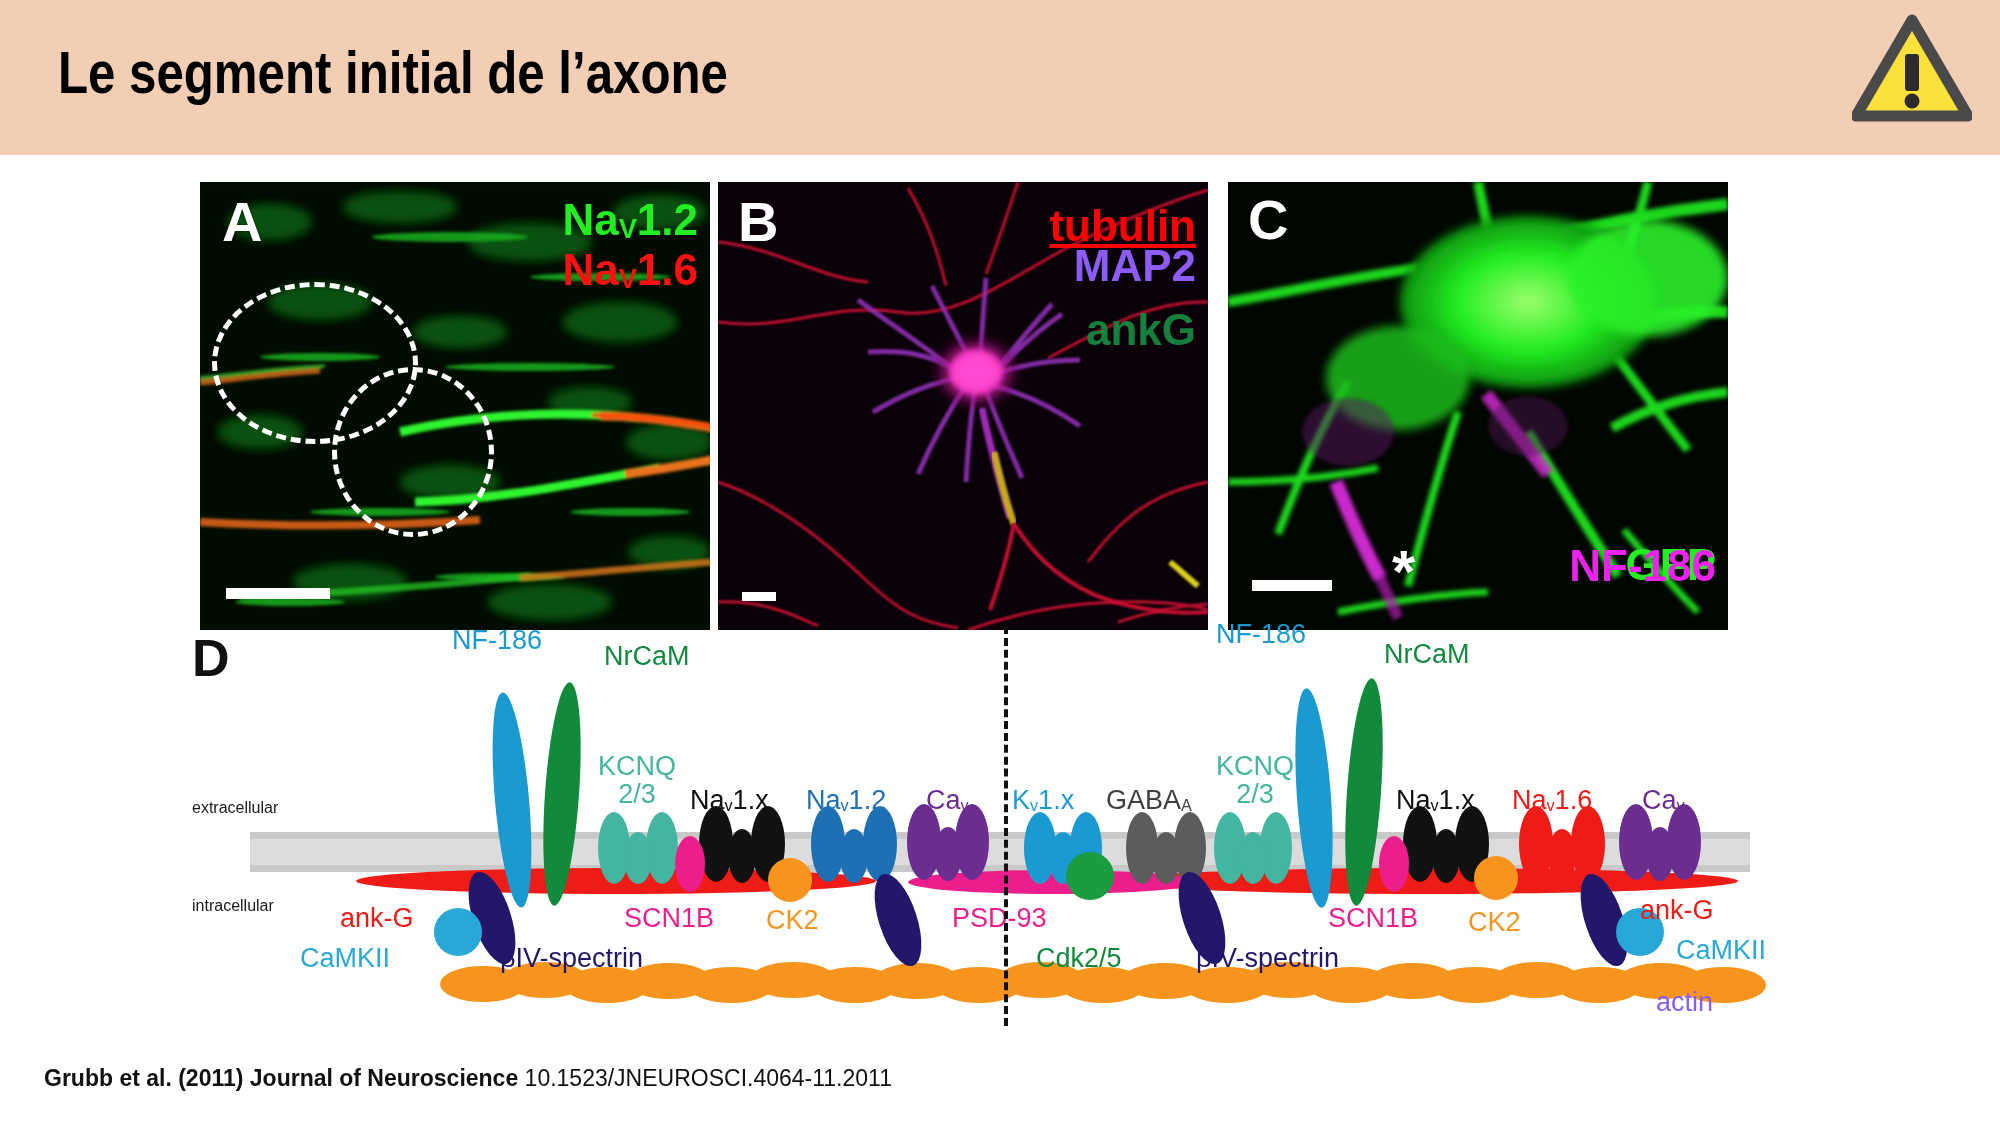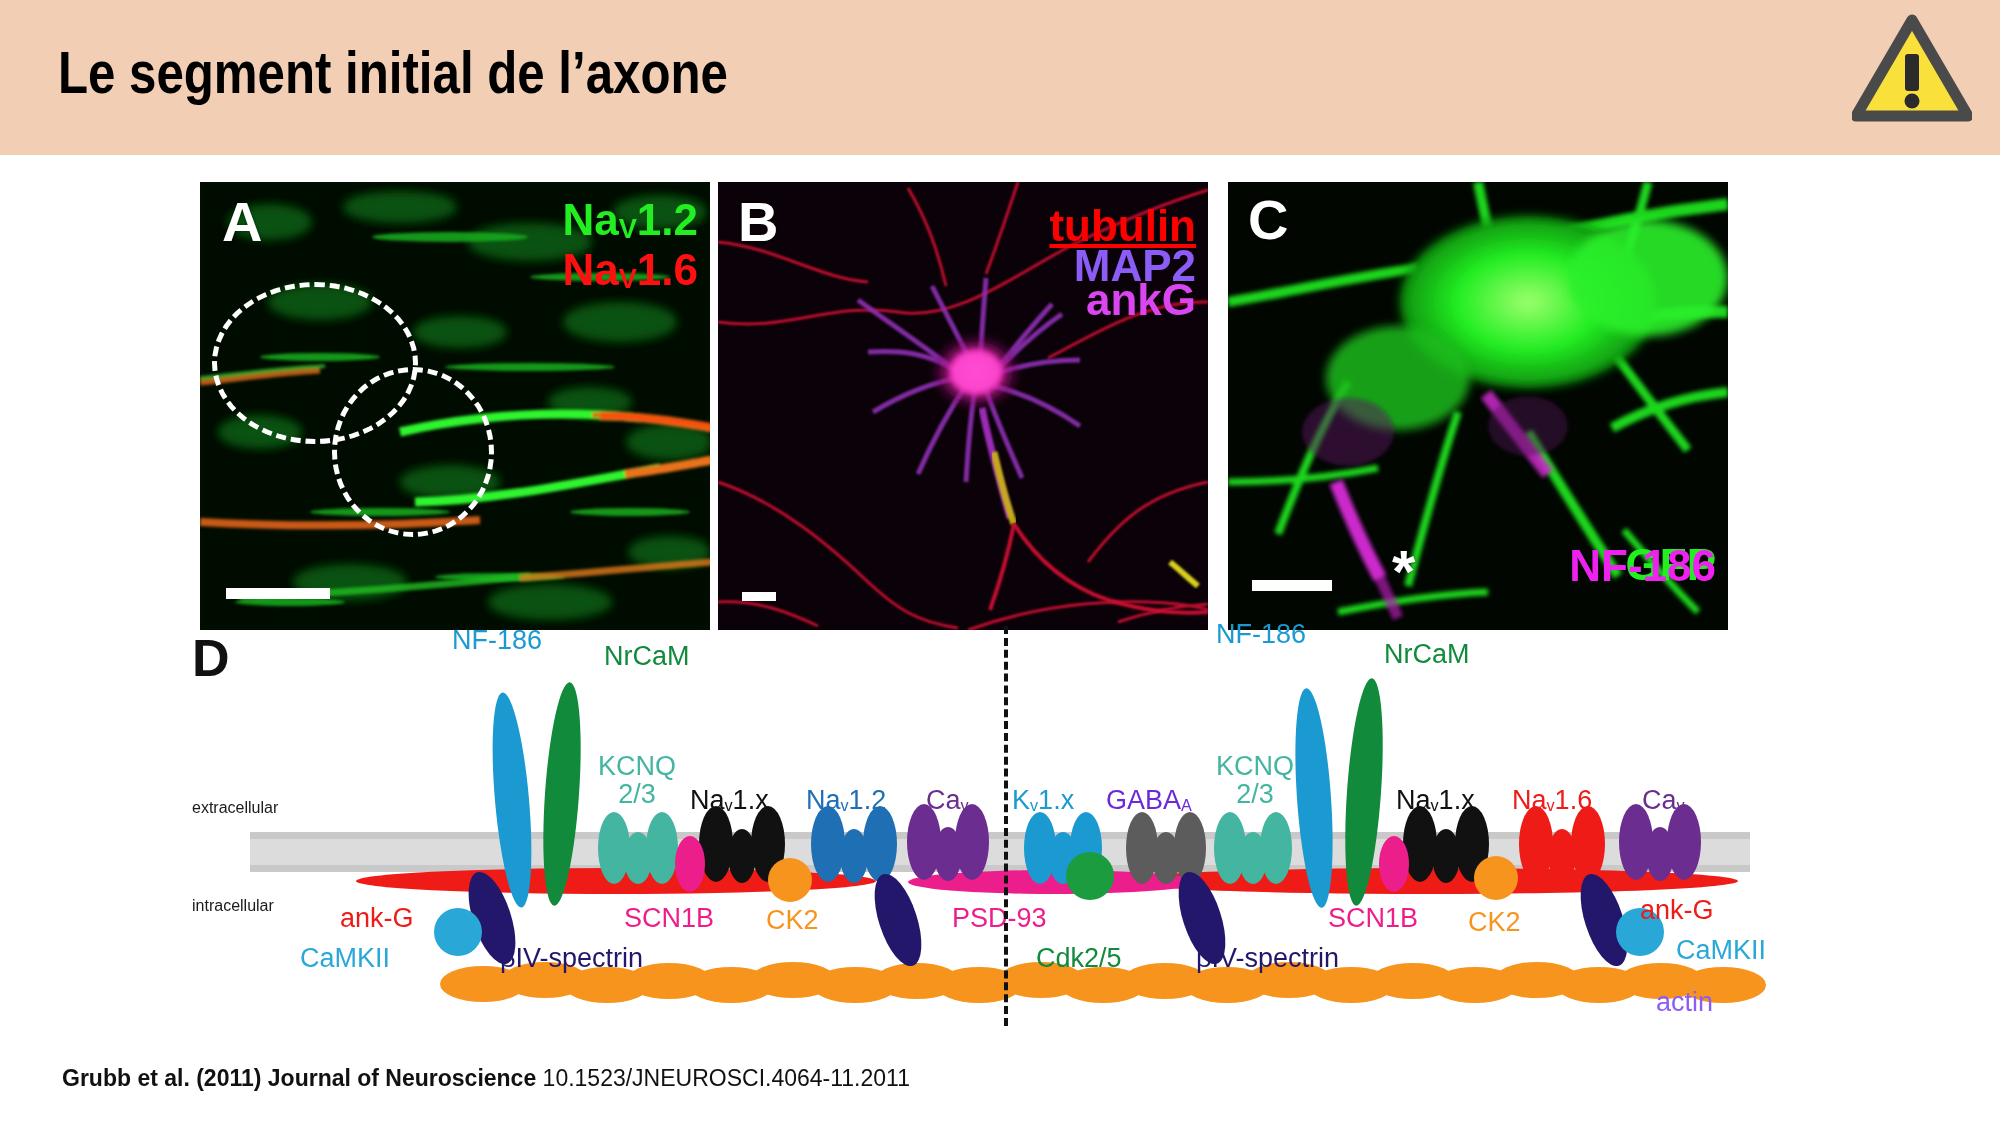--- a/index.html
+++ b/index.html
@@ -70,21 +70,21 @@
   #divider{
     position:absolute;left:1004px;top:-10px;width:0;height:400px;
     border-left:4px dashed #111;
   }
   #pdrow{position:absolute;left:760px;top:380px;font-size:31px;color:#111;white-space:nowrap;}
   #pdrow .arw{font-size:34px;font-weight:bold;}
   #pdrow .vsep{display:inline-block;width:2px;height:26px;border-left:3px dotted #111;
     margin:0 9px;vertical-align:-4px;}
 
   
-  #caption{position:absolute;left:62px;top:1065px;font-size:23px;color:#111;white-space:nowrap;}
+  #caption{position:absolute;left:44px;top:1065px;font-size:23px;color:#111;white-space:nowrap;}
   #caption b{font-weight:bold;}
 </style>
 </head>
 <body>
 
 <div id="header">
   <div id="slide-title">Le segment initial de l’axone</div>
   <div id="warn-icon">
     <svg width="120" height="108" viewBox="0 0 120 108">
       <polygon points="60,6 116,102 4,102" fill="#f9e03a" stroke="#4a4a4a" stroke-width="11" stroke-linejoin="round"></polygon>
@@ -214,21 +214,21 @@
     <path d="M264,226 C272,266 282,300 292,336" stroke="#9b2ab5" stroke-width="7" fill="none" filter="url(#sb1)"></path>
     <path d="M276,270 C282,296 288,320 296,342" stroke="#c8b018" stroke-width="7" fill="none" filter="url(#sb1)" opacity=".95"></path>
     <path d="M296,342 C320,380 350,404 390,418 C430,430 460,432 490,430" stroke="#c81030" stroke-width="4" fill="none" filter="url(#sb1)"></path>
     <path d="M296,342 C290,372 282,400 272,428" stroke="#c81030" stroke-width="4" fill="none" filter="url(#sb1)"></path>
 
     <path d="M452,380 C462,388 470,396 480,404" stroke="#d9cf1f" stroke-width="6" fill="none" filter="url(#sb1)"></path>
   </svg>
   <div class="plabel" style="left:20px;top:12px;">B</div>
   <div class="chlabel" style="top:22px;color:#ff0000;text-decoration:underline;">tubulin</div>
   <div class="chlabel" style="top:62px;color:#8b5cf6;">MAP2</div>
-  <div class="chlabel" style="top:96px;color:#d946ef;">ankG</div>
+  <div class="chlabel" style="top:126px;color:#15803d;">ankG</div>
   <div class="sbar" style="left:24px;top:410px;width:34px;height:9px;"></div>
 </div>
 
 <div class="panel" id="panelC">
   <svg width="500" height="448" style="position:absolute;left:0;top:0;">
     <defs>
       <filter id="gb">
           <feGaussianBlur stdDeviation="5"></feGaussianBlur>
         </filter>
       <filter id="gb2">
@@ -424,21 +424,21 @@
   </div>
   <div class="dlab" style="left:340px;top:268px;color:#ee1b17;">ank-G</div>
   <div class="dlab" style="left:300px;top:308px;color:#29a8d8;">CaMKII</div>
   <div class="dlab" style="left:500px;top:308px;color:#23176b;">βIV-spectrin</div>
   <div class="dlab" style="left:624px;top:268px;color:#ec1e8c;">SCN1B</div>
   <div class="dlab" style="left:766px;top:270px;color:#f7941e;">CK2</div>
 
   <div class="dlab" style="left:1012px;top:150px;color:#1b9ad1;">
     <span>K</span><sub>v</sub><span>1.x</span>
   </div>
-  <div class="dlab" style="left:1106px;top:150px;color:#6d28d9;">
+  <div class="dlab" style="left:1106px;top:150px;color:#404040;">
     <span>GABA</span><sub>A</sub>
   </div>
   <div class="dlab" style="left:1216px;top:116px;color:#43b5a0;text-align:center;">
     <div>KCNQ</div>
     <div>2/3</div>
   </div>
   <div class="dlab" style="left:1216px;top:-16px;color:#1b9ad1;">NF-186</div>
   <div class="dlab" style="left:1384px;top:4px;color:#118a3c;">NrCaM</div>
   <div class="dlab" style="left:1396px;top:150px;color:#111111;">
     <span>Na</span><sub>v</sub><span>1.x</span>

